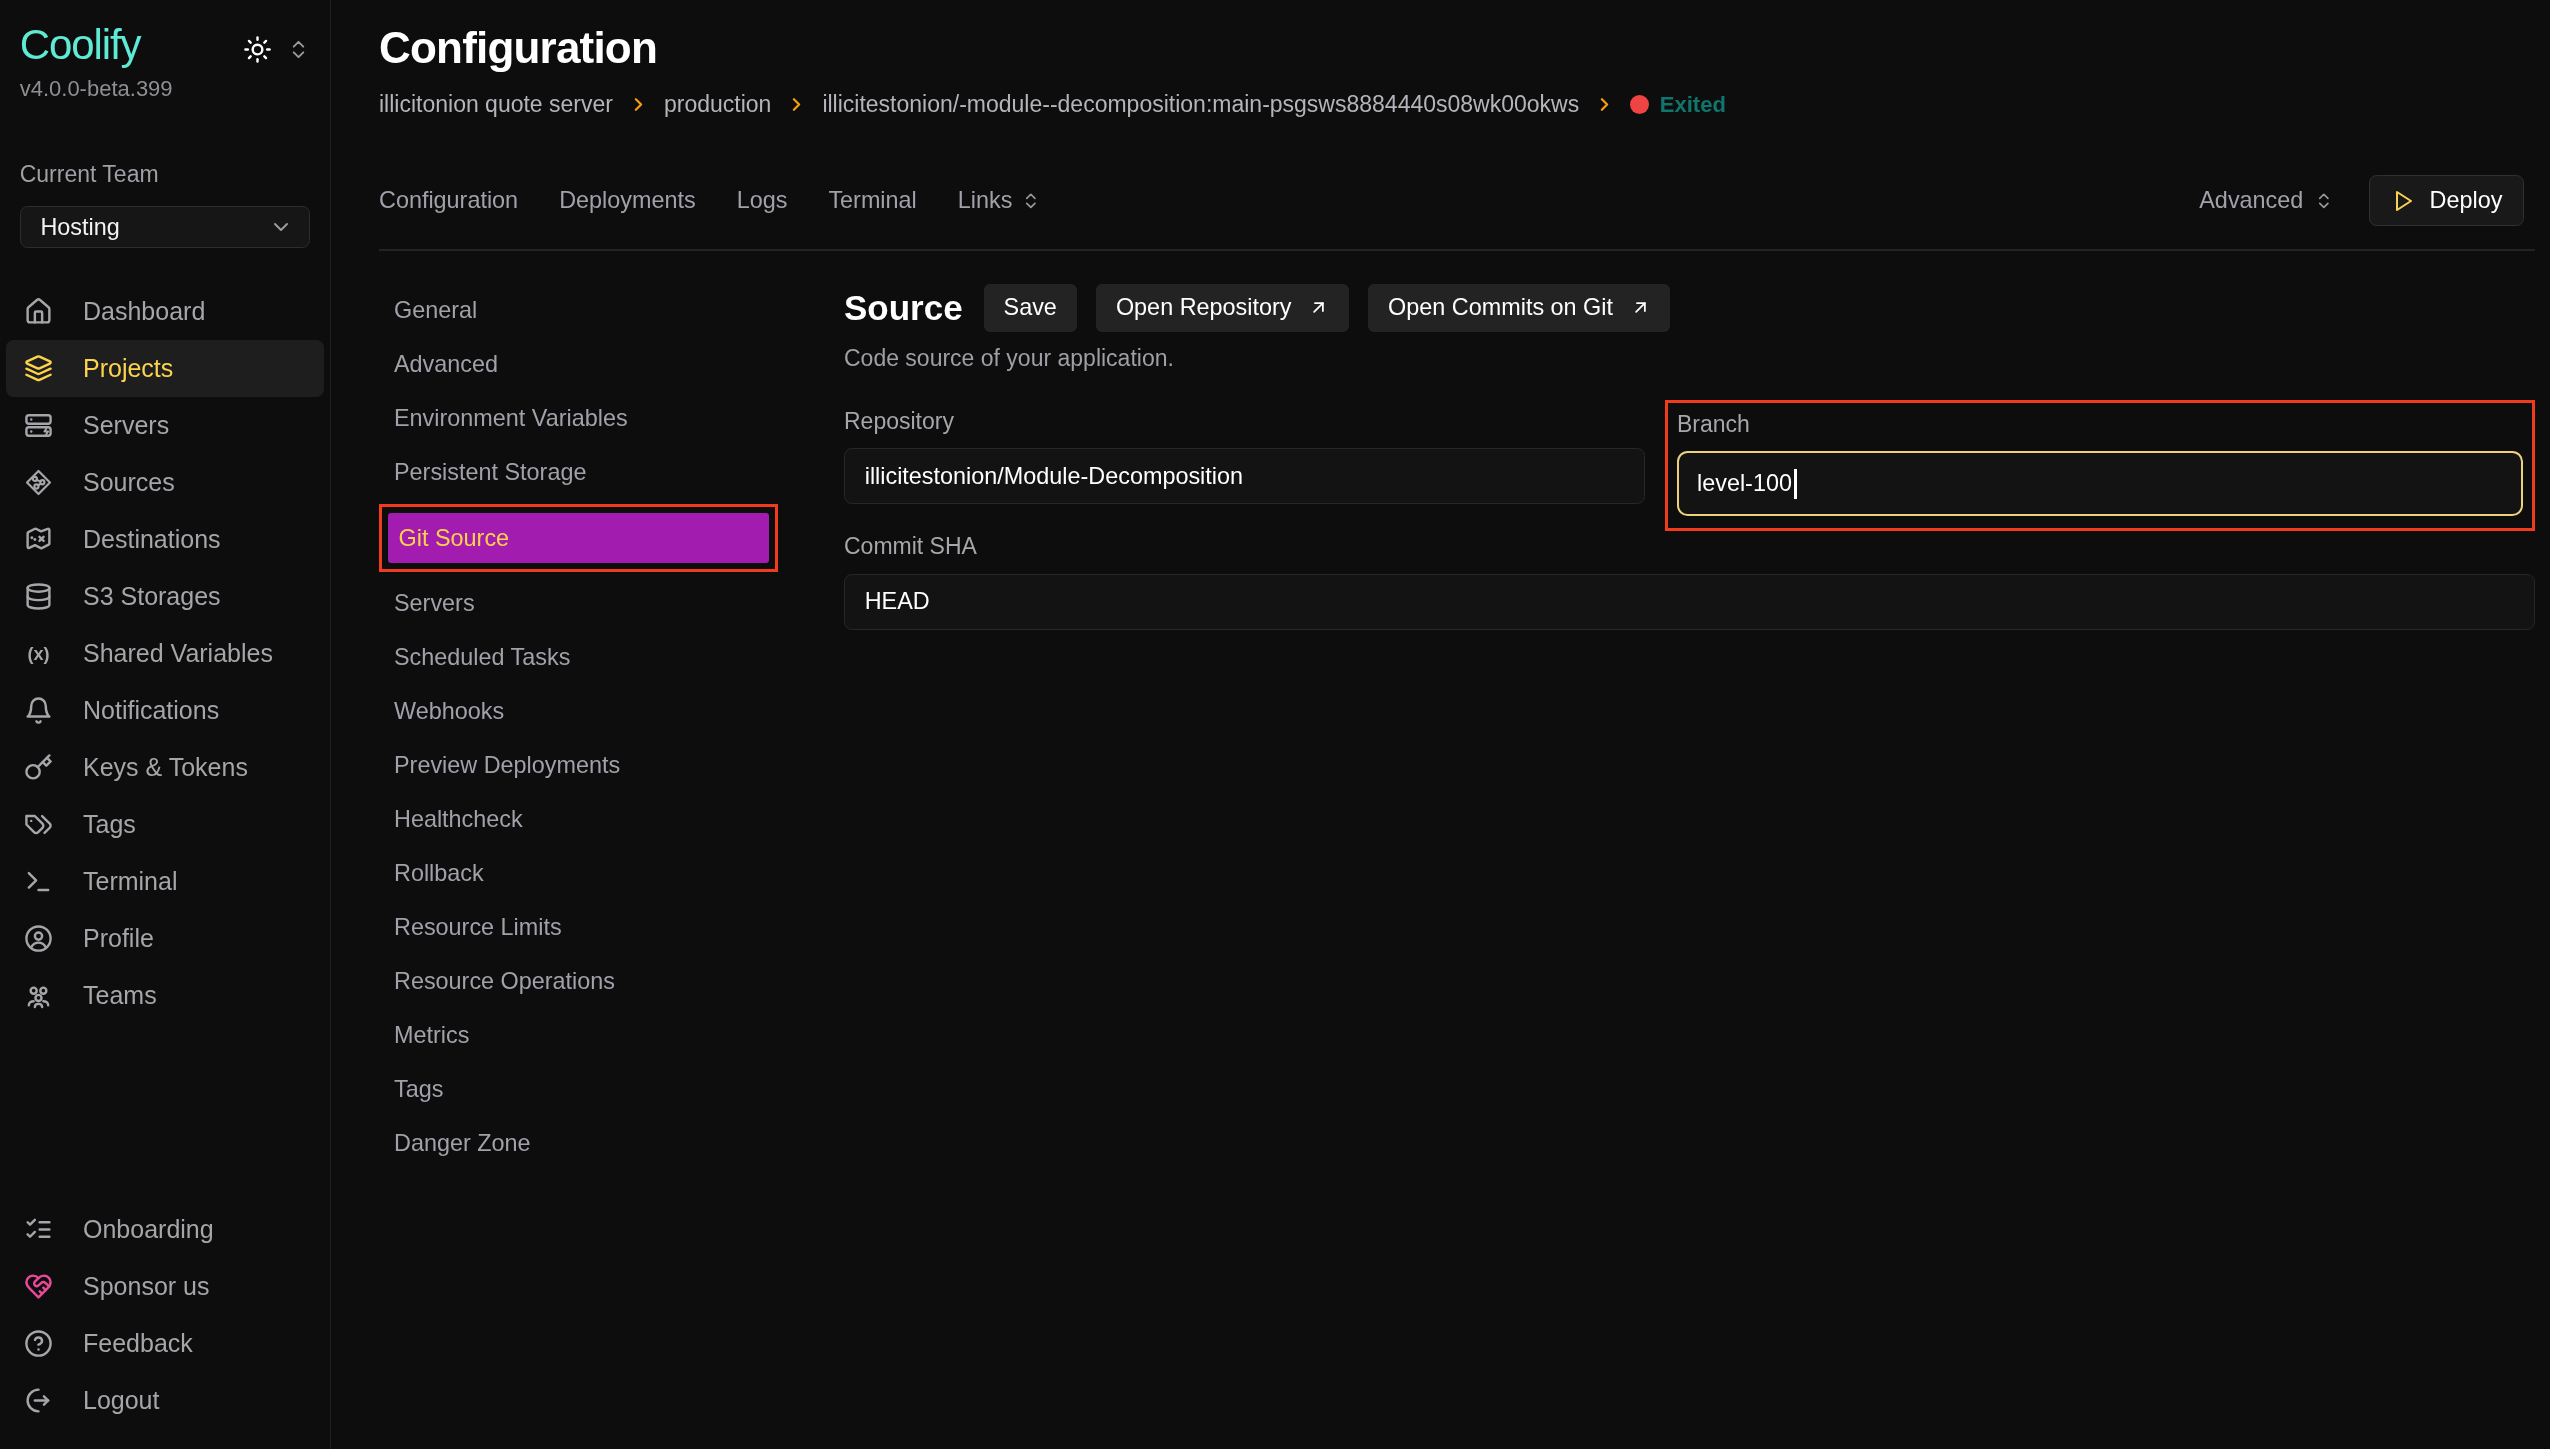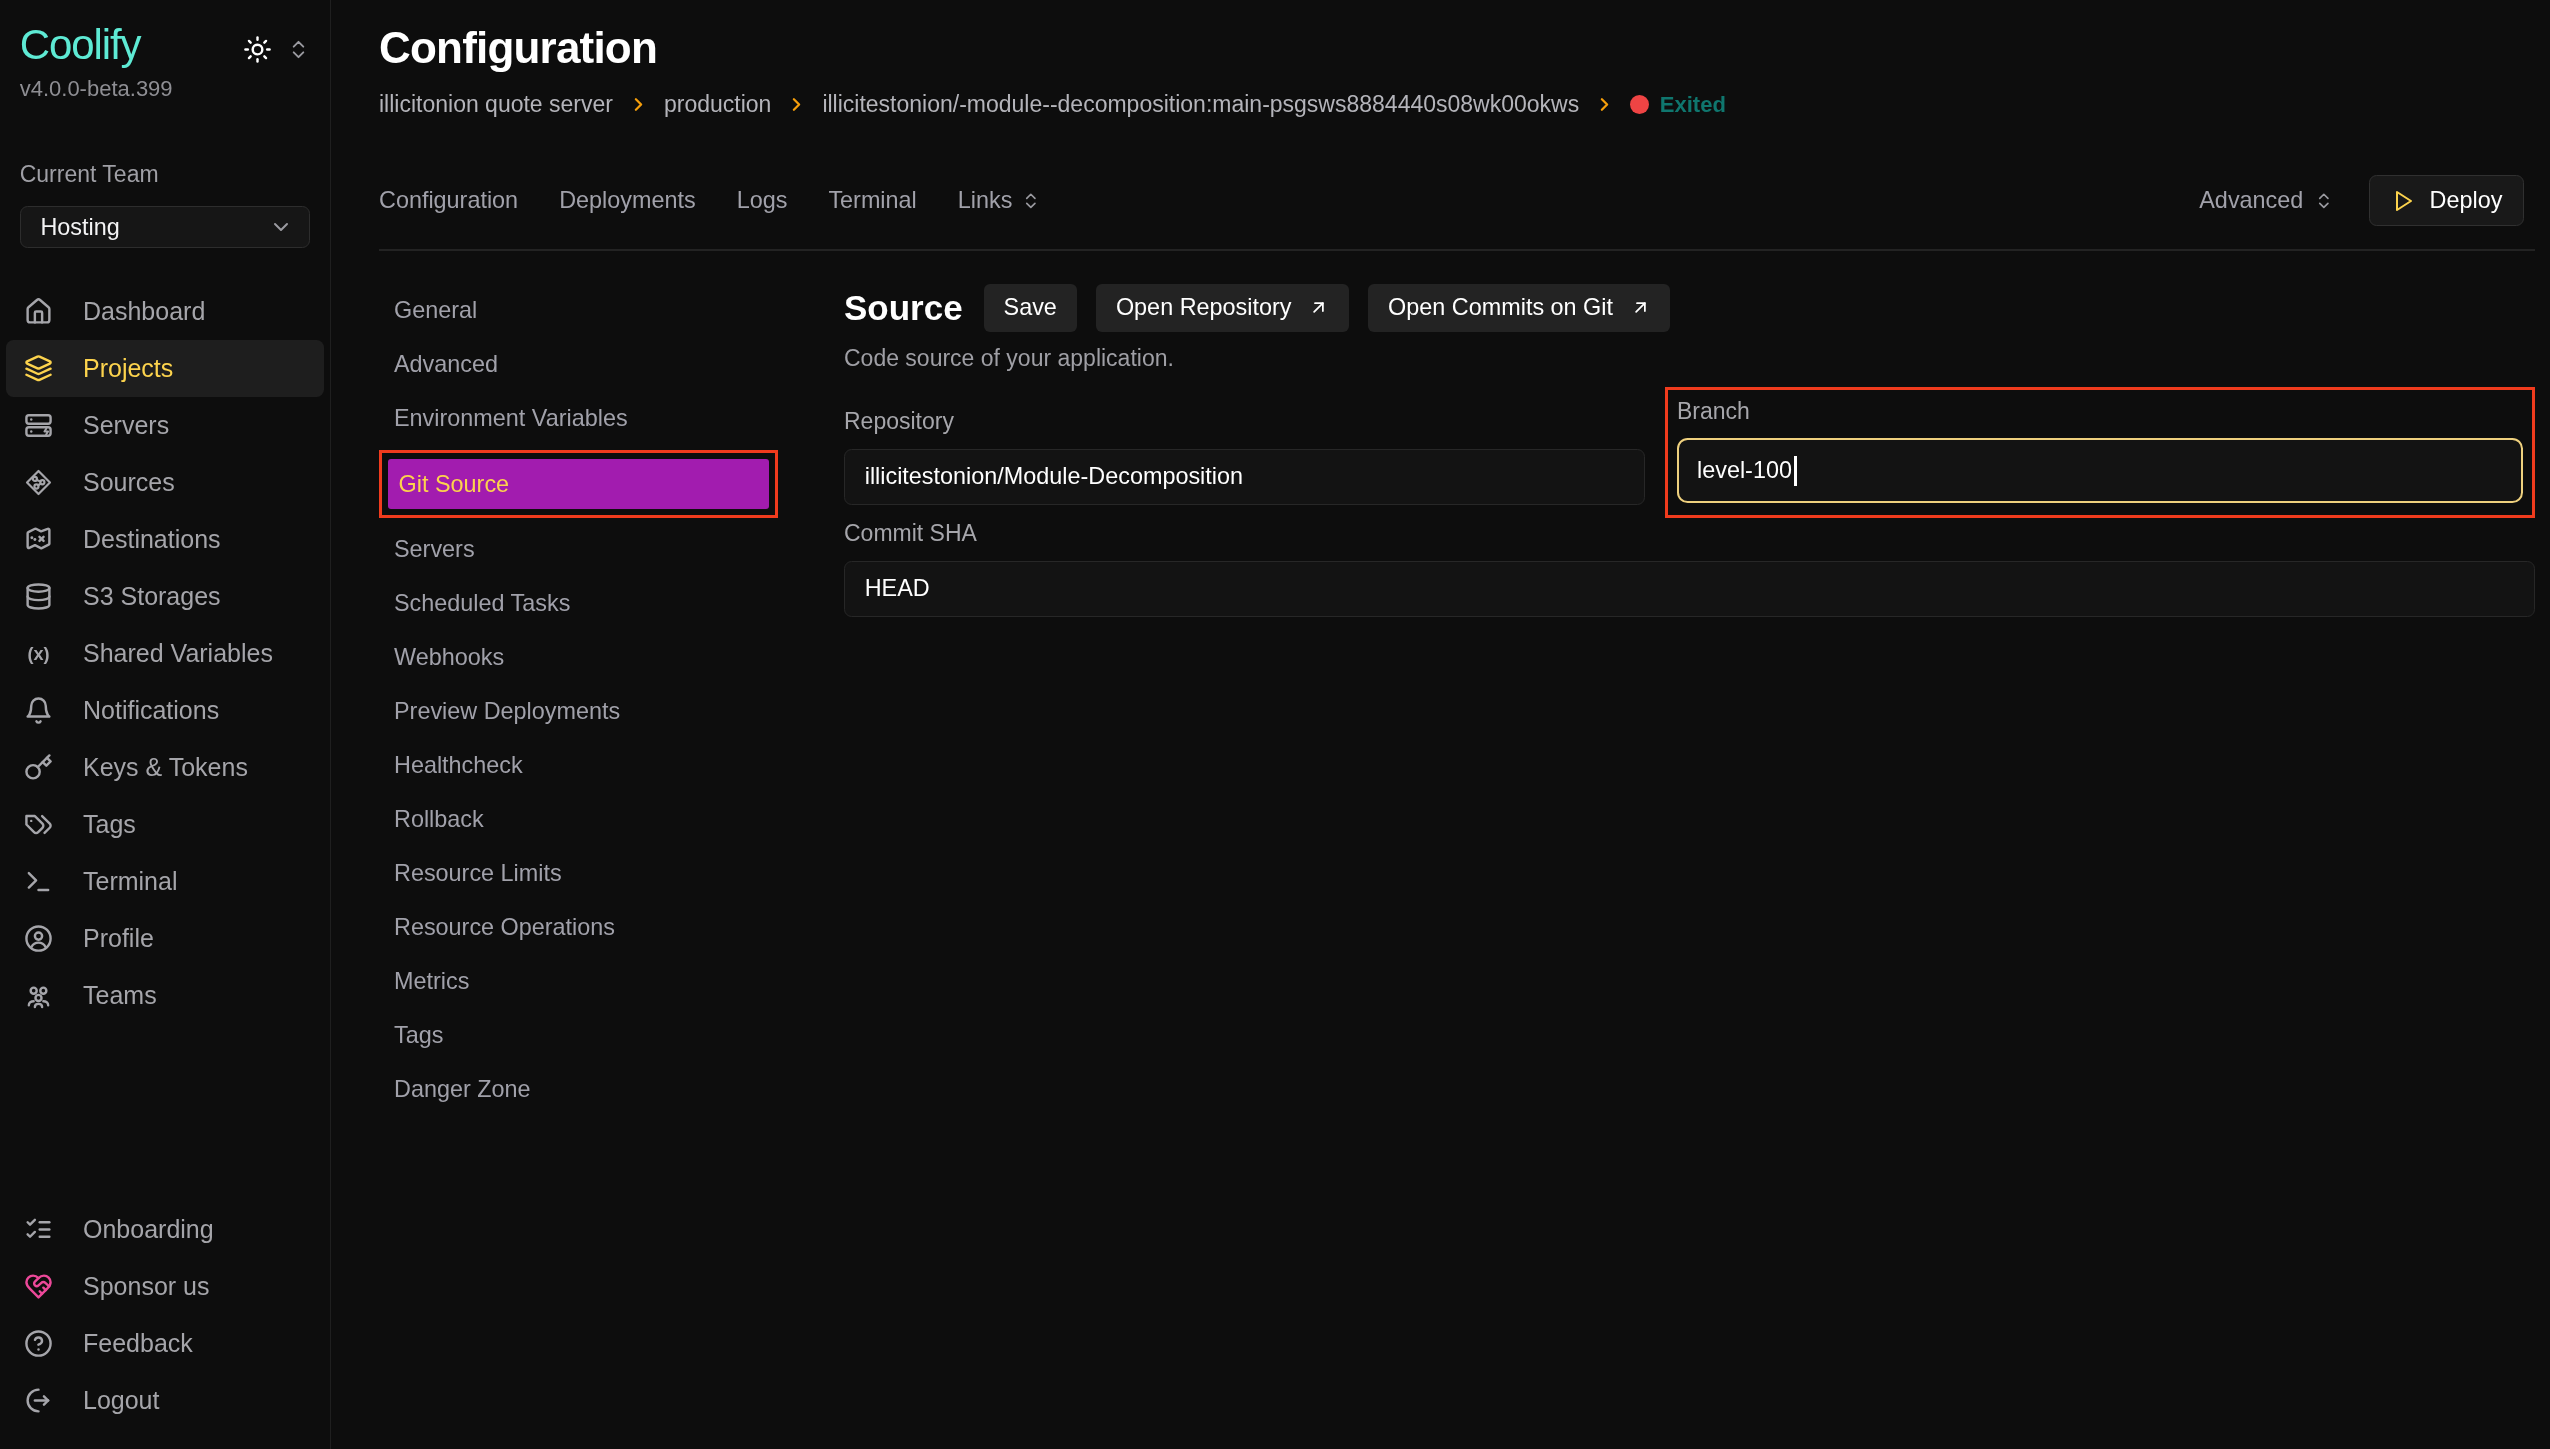--- a/index.html
+++ b/index.html
@@ -61,21 +61,21 @@
 
   .panel { flex:1; padding-left:30px; min-width:0; }
   .panel-head { display:flex; align-items:center; gap:19.7px; }
   h2.section-title { font-size:35px; font-weight:800; color:#ffffff; margin-right:1.5px; }
   .btn { background:#232323; border:none; border-radius:6px; height:48px; padding:0 19.7px;
     color:#ffffff; font-size:23.4px; display:flex; align-items:center; gap:16.6px;
     font-family:inherit; cursor:pointer; white-space:nowrap; }
   .ext-icon { color:#ffffff; }
   .desc { margin-top:13.6px; font-size:23px; color:#9f9fa5; }
 
-  .form-row1 { margin-top:15px; display:flex; align-items:center; gap:19.7px; }
+  .form-row1 { margin-top:28px; display:flex; align-items:flex-start; gap:19.7px; }
   .col-left { flex:1; min-width:0; padding-top:7.6px; }
   .field-label { font-size:23px; color:#a6a6ab; margin-bottom:13.6px; }
   .text-input { width:100%; height:56px; background:#131313; border:1.5px solid #272727; border-radius:7.6px;
     color:#ffffff; font-size:23.4px; padding:0 19.7px; font-family:inherit; outline:none; }
   .branch-annotation { border:3.8px solid #f03b1d; width:870px; min-width:870px; padding:7.6px 9px 12px; }
   .fake-input { display:flex; align-items:center; height:65px; background:#131313;
     border:2.3px solid #eed07e; border-radius:10.6px; padding:0 18px; font-size:23.4px; color:#ffffff; cursor:text; }
   .caret { display:inline-block; width:2.3px; height:30px; background:#ffffff; margin-left:2.3px;
     animation:blink 1s steps(1) infinite; }
   @keyframes blink { 50% { opacity:0; } }
@@ -375,20 +375,21 @@
     </div>
 
     <div class="divider"></div>
 
     <div class="content-row">
 
       <div class="subnav">
         <div class="subnav-item">General</div>
         <div class="subnav-item">Advanced</div>
         <div class="subnav-item">Environment Variables</div>
+        <div class="subnav-item">Persistent Storage</div>
         <div class="annotation-box">
           <div class="subnav-item git">Git Source</div>
         </div>
         <div class="subnav-item">Servers</div>
         <div class="subnav-item">Scheduled Tasks</div>
         <div class="subnav-item">Webhooks</div>
         <div class="subnav-item">Preview Deployments</div>
         <div class="subnav-item">Healthcheck</div>
         <div class="subnav-item">Rollback</div>
         <div class="subnav-item">Resource Limits</div>

